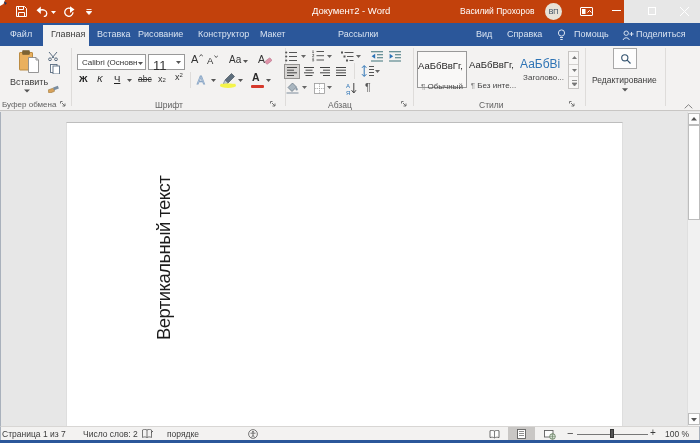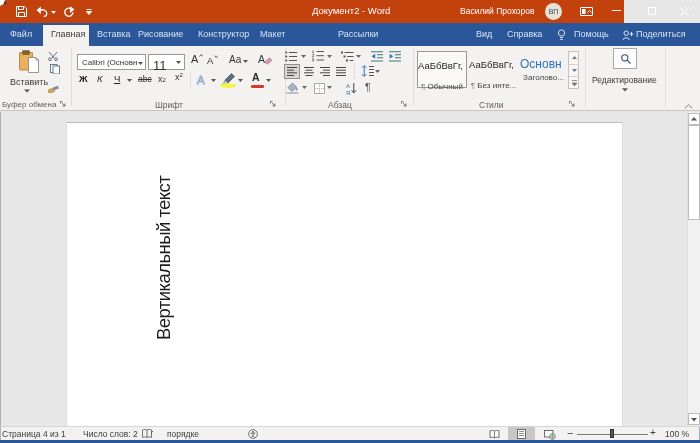--- a/index.html
+++ b/index.html
@@ -293,21 +293,21 @@
 
   <div class="card" style="left:417px;width:50px;border:1px solid #999;background:#f9f8f7;top:5px;height:37px;">
     <div class="cardt1">АаБбВвГг,</div>
     <div class="cardt2"><span style="color:#888">¶</span> Обычный</div>
   </div>
   <div class="card" style="left:469px;width:49px;top:5px;height:37px;">
     <div class="cardt1">АаБбВвГг,</div>
     <div class="cardt2"><span style="color:#888">¶</span> Без инте...</div>
   </div>
   <div class="card" style="left:520px;width:47px;top:5px;height:37px;">
-    <div class="cardt1" style="font-size:12px;color:#2e74b5;margin-top:6px;">Основн</div>
+    <div class="cardt1" style="font-size:12px;color:#2e74b5;margin-top:6px;">АаБбВі</div>
     <div class="cardt2" style="margin-top:2px;">Заголово...</div>
   </div>
 
   <div class="abs" style="left:568px;top:5px;width:11px;height:38px;border:1px solid #c6c4c2;background:#f8f7f6;">
     <svg class="abs" style="left:2.5px;top:4px" width="5" height="3" viewBox="0 0 5 3">
         <path d="M0 3 h5 l-2.5-3 z" fill="#777"></path>
       </svg>
     <div class="abs" style="left:0;top:12px;width:9px;height:1px;background:#d2d0ce;"></div>
     <svg class="abs" style="left:2.5px;top:17px" width="5" height="3" viewBox="0 0 5 3">
         <path d="M0 0 h5 l-2.5 3 z" fill="#777"></path>
@@ -350,21 +350,21 @@
   </div>
   <div class="abs" style="left:687px;top:13px;width:12px;height:95px;background:#fff;border:1px solid #bdbdbd;"></div>
   <div class="abs" style="left:687px;top:301px;width:12px;height:12px;background:#fdfdfd;border:1px solid #bdbdbd;">
     <svg class="abs" style="left:2px;top:4px" width="6" height="4" viewBox="0 0 6 4">
         <path d="M0 0 h6 l-3 3.5 z" fill="#555"></path>
       </svg>
   </div>
 </div>
 
 <div id="statusbar">
-  <div class="st" style="left:1px;">Страница 4 из 1</div>
+  <div class="st" style="left:1px;">Страница 1 из 7</div>
   <div class="st" style="left:82px;">Число слов: 2</div>
   <svg class="st" style="left:141px;top:2px" width="11" height="10" viewBox="0 0 11 10">
     <path d="M0.5 1 C2 0.2 3.5 0.2 5 1 v7.5 C3.5 7.7 2 7.7 0.5 8.5 z" fill="none" stroke="#555" stroke-width="0.8"></path>
     <path d="M5 1 C6.5 0.2 8 0.2 9.5 1 v7.5 C8 7.7 6.5 7.7 5 8.5" fill="none" stroke="#555" stroke-width="0.8"></path>
     <path d="M9 4 l2-2" stroke="#555" stroke-width="0.9"></path>
   </svg>
   <div class="st" style="left:166px;">порядке</div>
   <svg class="st" style="left:247px;top:2px" width="10" height="10" viewBox="0 0 10 10">
     <circle cx="5" cy="5" r="4.4" fill="none" stroke="#555" stroke-width="0.8"></circle>
     <circle cx="5" cy="2.8" r="0.9" fill="#555"></circle>

